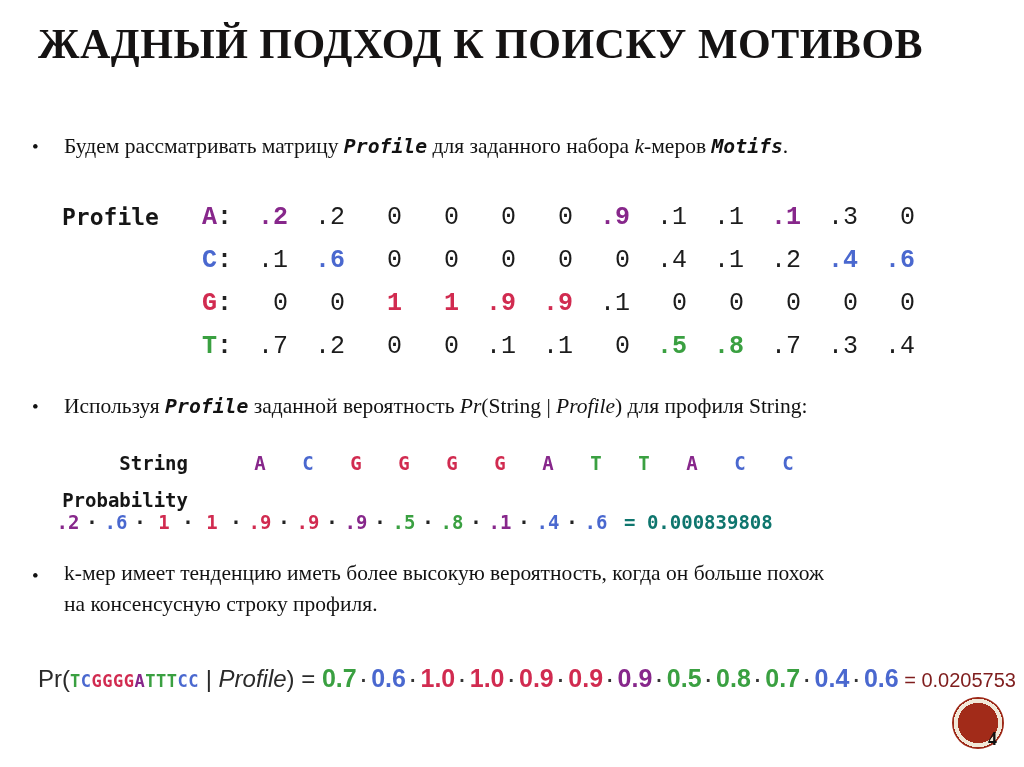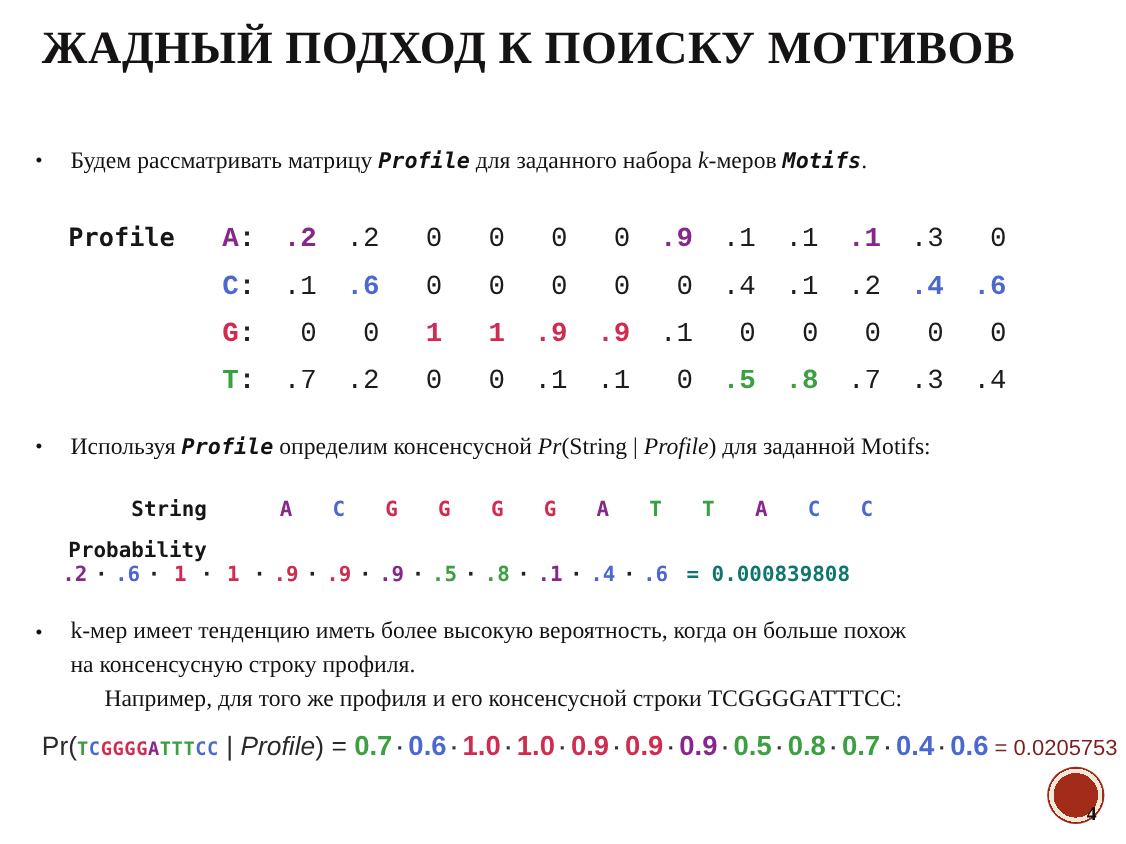--- a/index.html
+++ b/index.html
@@ -76,40 +76,39 @@
   </div>
 
   <div class="matrix-label">Profile</div>
   <div class="mrow mrow-a"><span class="base col-A">A</span><span class="colon">:</span><span class="cell hl col-A">.2</span><span class="cell">.2</span><span class="cell">0</span><span class="cell">0</span><span class="cell">0</span><span class="cell">0</span><span class="cell hl col-A">.9</span><span class="cell">.1</span><span class="cell">.1</span><span class="cell hl col-A">.1</span><span class="cell">.3</span><span class="cell">0</span></div>
   <div class="mrow mrow-c"><span class="base col-C">C</span><span class="colon">:</span><span class="cell">.1</span><span class="cell hl col-C">.6</span><span class="cell">0</span><span class="cell">0</span><span class="cell">0</span><span class="cell">0</span><span class="cell">0</span><span class="cell">.4</span><span class="cell">.1</span><span class="cell">.2</span><span class="cell hl col-C">.4</span><span class="cell hl col-C">.6</span></div>
   <div class="mrow mrow-g"><span class="base col-G">G</span><span class="colon">:</span><span class="cell">0</span><span class="cell">0</span><span class="cell hl col-G">1</span><span class="cell hl col-G">1</span><span class="cell hl col-G">.9</span><span class="cell hl col-G">.9</span><span class="cell">.1</span><span class="cell">0</span><span class="cell">0</span><span class="cell">0</span><span class="cell">0</span><span class="cell">0</span></div>
   <div class="mrow mrow-t"><span class="base col-T">T</span><span class="colon">:</span><span class="cell">.7</span><span class="cell">.2</span><span class="cell">0</span><span class="cell">0</span><span class="cell">.1</span><span class="cell">.1</span><span class="cell">0</span><span class="cell hl col-T">.5</span><span class="cell hl col-T">.8</span><span class="cell">.7</span><span class="cell">.3</span><span class="cell">.4</span></div>
 
   <div class="bullet b2">
     <span class="dot">•</span>
-    <span class="btext"><span>Используя </span><span class="mono-bi">Profile</span><span> определим консенсусной </span><span class="it">Pr</span><span>(String | </span><span class="it">Profile</span><span>) для заданной Motifs:</span></span>
+    <span class="btext"><span>Используя </span><span class="mono-bi">Profile</span><span> заданной вероятность </span><span class="it">Pr</span><span>(String | </span><span class="it">Profile</span><span>) для профиля String:</span></span>
   </div>
 
   <div class="prow prow1">
     <span class="plabel">String</span>
     <span class="pcells"><span class="lcell col-A">A</span><span class="lcell col-C">C</span><span class="lcell col-G">G</span><span class="lcell col-G">G</span><span class="lcell col-G">G</span><span class="lcell col-G">G</span><span class="lcell col-A">A</span><span class="lcell col-T">T</span><span class="lcell col-T">T</span><span class="lcell col-A">A</span><span class="lcell col-C">C</span><span class="lcell col-C">C</span></span>
   </div>
   <div class="prow prow2">
     <span class="plabel">Probability</span>
     <span class="pcells"><span class="pdot"></span><span class="pv col-A">.2</span><span class="pdot">·</span><span class="pv col-C">.6</span><span class="pdot">·</span><span class="pv col-G">1</span><span class="pdot">·</span><span class="pv col-G">1</span><span class="pdot">·</span><span class="pv col-G">.9</span><span class="pdot">·</span><span class="pv col-G">.9</span><span class="pdot">·</span><span class="pv col-A">.9</span><span class="pdot">·</span><span class="pv col-T">.5</span><span class="pdot">·</span><span class="pv col-T">.8</span><span class="pdot">·</span><span class="pv col-A">.1</span><span class="pdot">·</span><span class="pv col-C">.4</span><span class="pdot">·</span><span class="pv col-C">.6</span><span class="peq">= 0.000839808</span></span>
   </div>
 
   <div class="bullet b3">
     <span class="dot">•</span>
     <span class="btext">
       <span class="bline">k-мер имеет тенденцию иметь более высокую вероятность, когда он больше похож</span>
       <span class="bline">на консенсусную строку профиля.</span>
     </span>
   </div>
 
-  <div class="example">Например, для того же профиля и его консенсусной строки TCGGGGATTTCC:</div>
 
   <div class="formula"><span class="fpr">Pr(</span><span class="fml col-T">T</span><span class="fml col-C">C</span><span class="fml col-G">G</span><span class="fml col-G">G</span><span class="fml col-G">G</span><span class="fml col-G">G</span><span class="fml col-A">A</span><span class="fml col-T">T</span><span class="fml col-T">T</span><span class="fml col-T">T</span><span class="fml col-C">C</span><span class="fml col-C">C</span><span class="fpr"> | </span><span class="fpr it">Profile</span><span class="fpr">) = </span><span class="fv col-T">0.7</span><span class="fdot">·</span><span class="fv col-C">0.6</span><span class="fdot">·</span><span class="fv col-G">1.0</span><span class="fdot">·</span><span class="fv col-G">1.0</span><span class="fdot">·</span><span class="fv col-G">0.9</span><span class="fdot">·</span><span class="fv col-G">0.9</span><span class="fdot">·</span><span class="fv col-A">0.9</span><span class="fdot">·</span><span class="fv col-T">0.5</span><span class="fdot">·</span><span class="fv col-T">0.8</span><span class="fdot">·</span><span class="fv col-T">0.7</span><span class="fdot">·</span><span class="fv col-C">0.4</span><span class="fdot">·</span><span class="fv col-C">0.6</span><span class="fres"> = 0.0205753</span></div>
 
   <div class="stamp"></div>
   <div class="pagenum">4</div>
 
 </div>
 
 </body></html>

